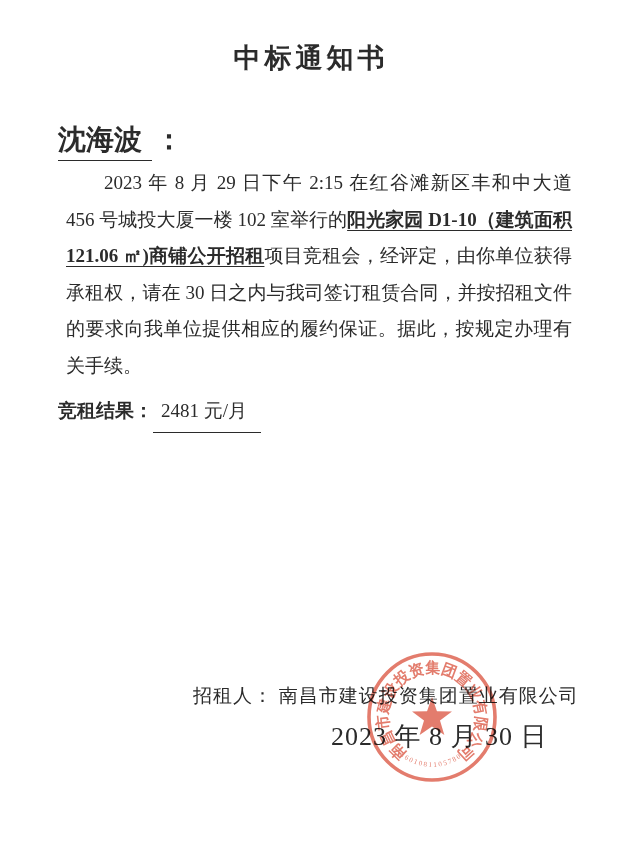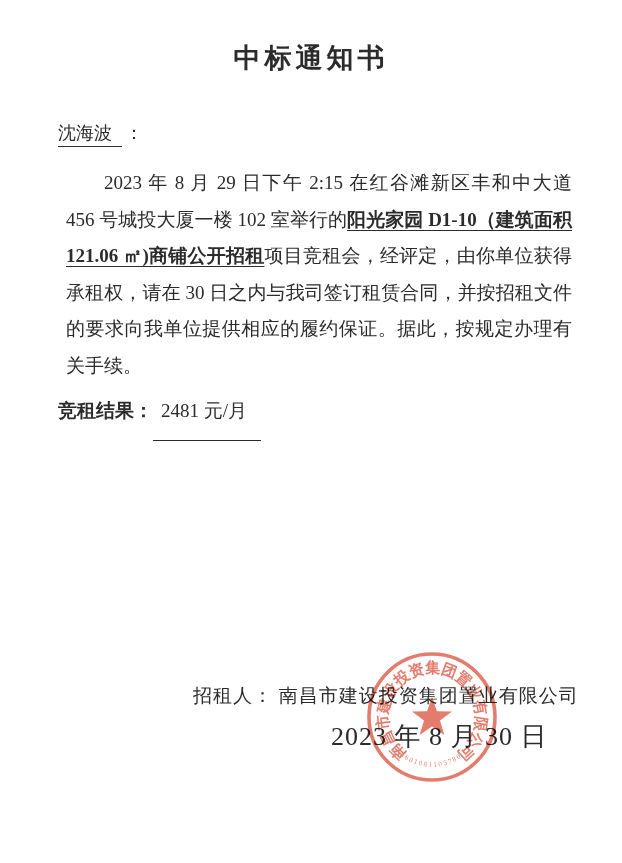--- a/index.html
+++ b/index.html
@@ -11,21 +11,21 @@
     color:#2b2b2b;
     overflow:hidden;
   }
   .doc-title{
     position:absolute;top:40px;left:0;right:0;
     text-align:center;
     font-size:27px;font-weight:bold;letter-spacing:4px;
   }
   .addressee{
     position:absolute;left:58px;top:121px;
-    font-size:18px;font-weight:normal;
+    font-size:28px;font-weight:bold;
   }
   .addressee .name{
     border-bottom:1.5px solid #2b2b2b;
     padding-right:10px;padding-bottom:1px;
     display:inline-block;
   }
   .addressee .colon{margin-left:3px;}
   .para1{
     position:absolute;left:58px;top:157px;width:506px;
     font-size:19px;line-height:36.5px;
@@ -38,21 +38,21 @@
     text-underline-offset:4px;
     text-decoration-thickness:1.2px;
   }
   .result{
     position:absolute;left:58px;top:398px;
     font-size:19px;
   }
   .result .label{font-weight:bold;}
   .result .value{
     border-bottom:1.4px solid #2b2b2b;
-    padding:0 14px 16px 8px;
+    padding:0 14px 8px 8px;
     display:inline-block;
   }
   .block2{
     position:absolute;left:58px;top:473px;width:506px;
     font-size:19px;line-height:36.5px;
   }
   .block2 p{margin:0;text-indent:2em;text-align:justify;}
   .footer-lessor{
     position:absolute;left:193px;top:683px;
     font-size:19px;letter-spacing:1px;

